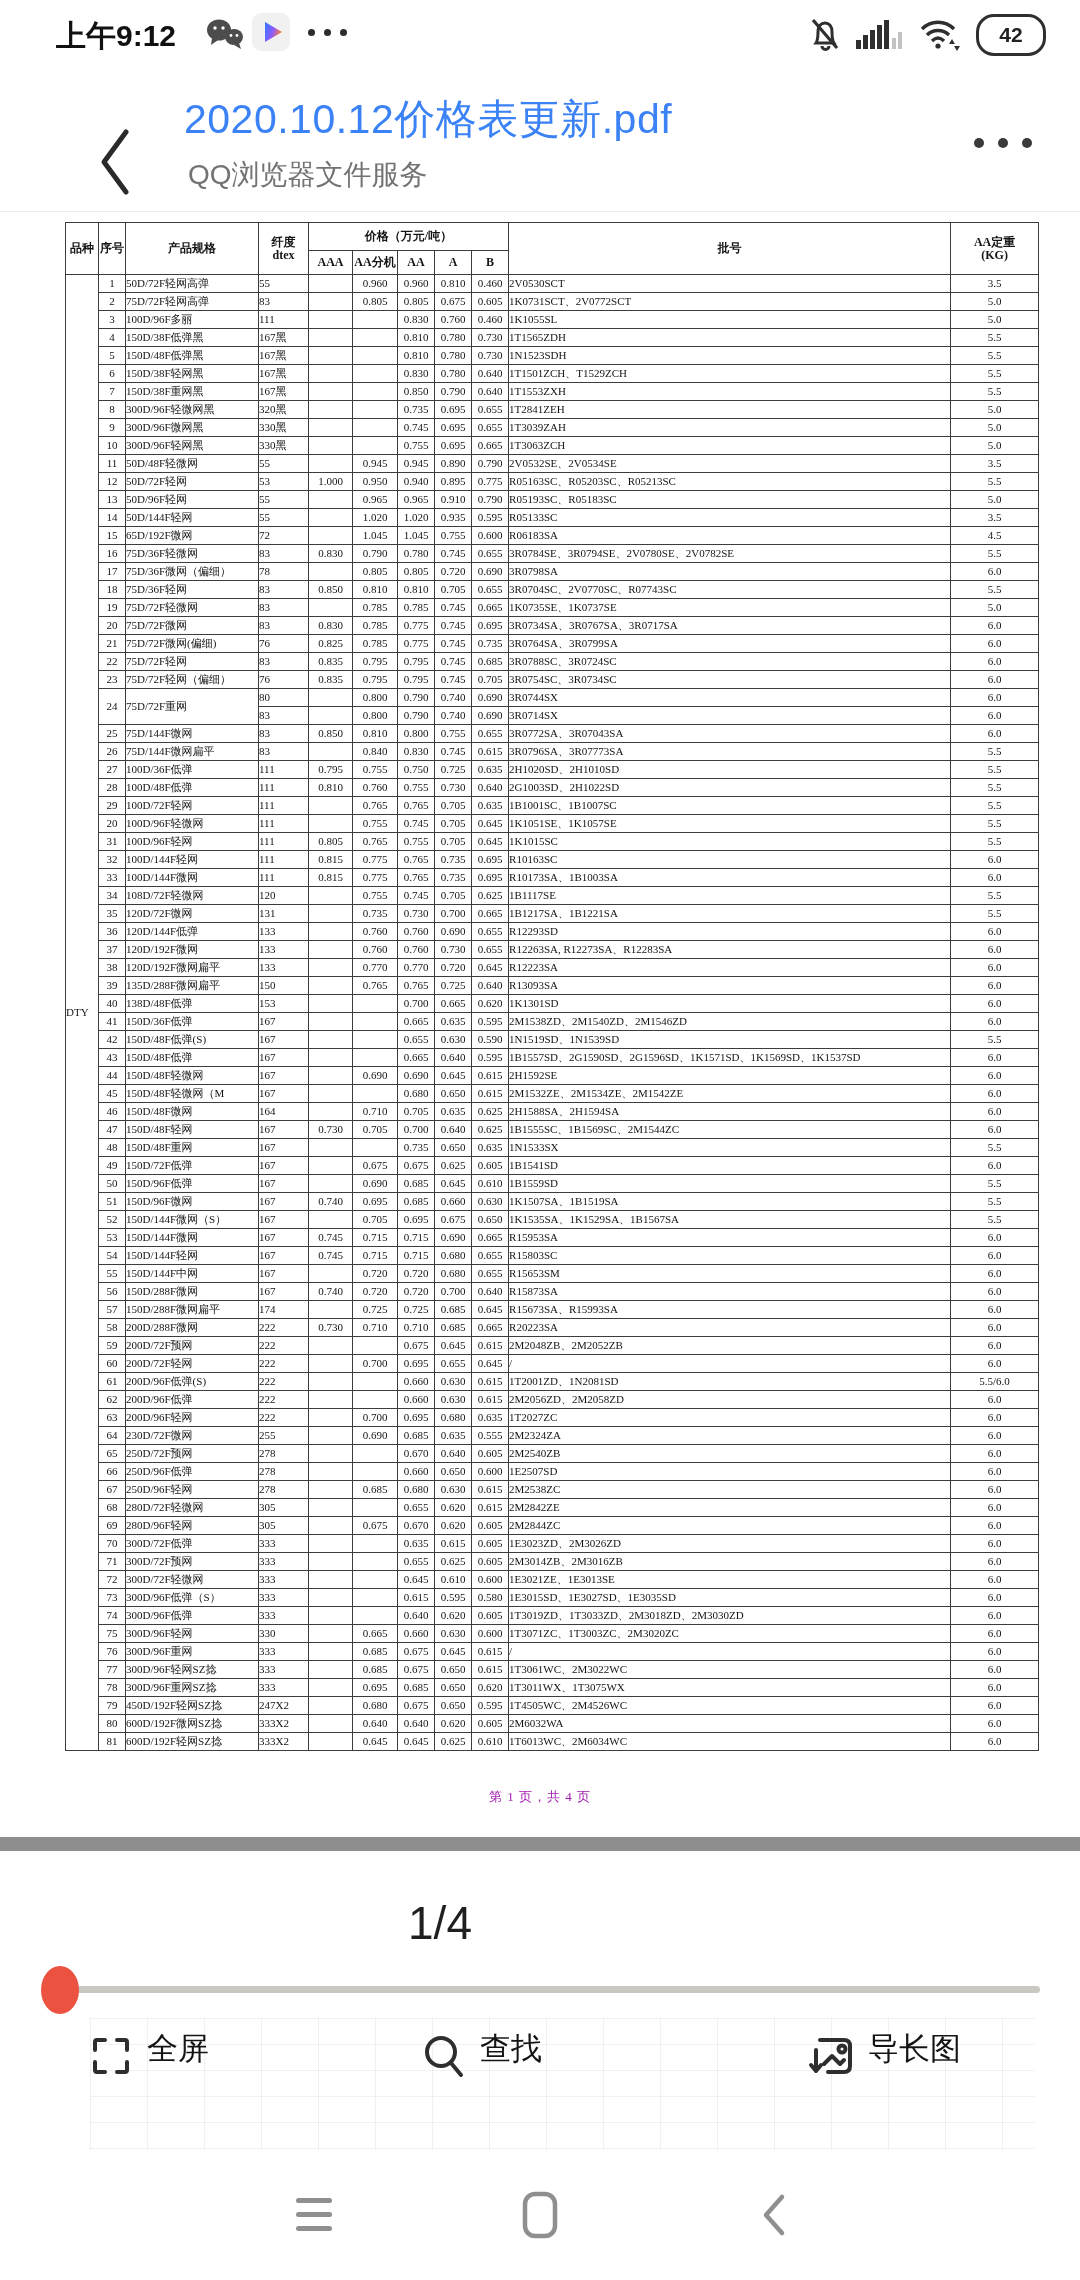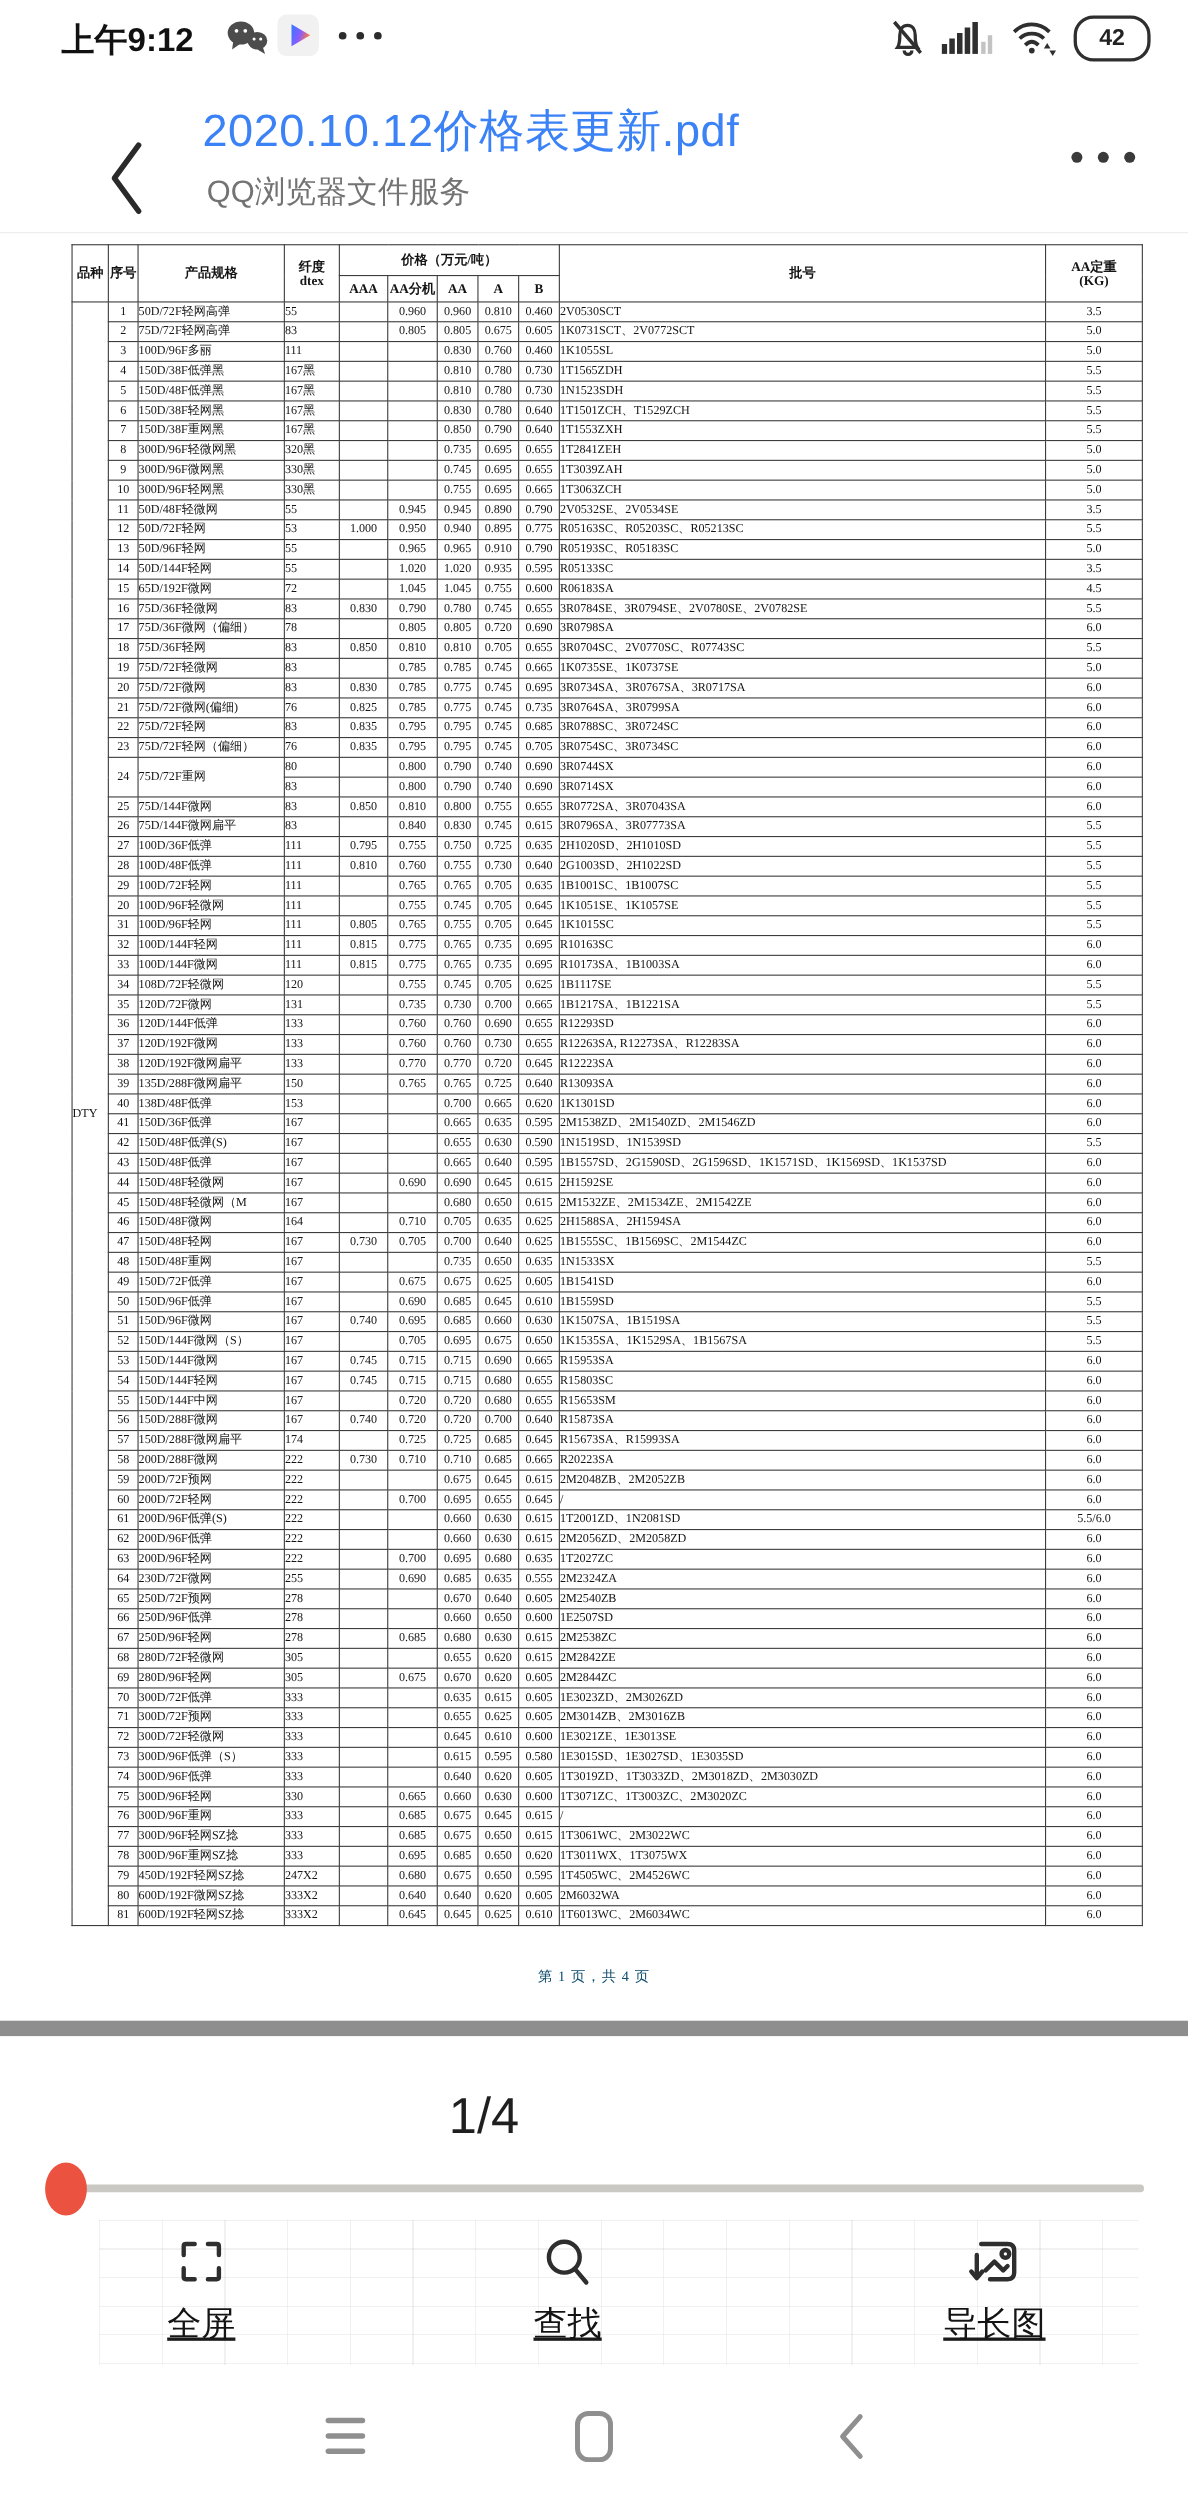--- a/index.html
+++ b/index.html
@@ -34,35 +34,35 @@
   table.doc td{height:17px;line-height:17px;font-size:11px;}
   td.c-kind{text-align:left;font-size:12px;}
   td.c-no{text-align:center;}
   td.c-spec,td.c-dtex,td.c-batch{text-align:left;padding-left:3px;}
   td.c-batch{padding-left:5px;}
   td.c-num,td.c-wt{text-align:center;}
   .col-kind{width:33px;}.col-no{width:27px;}.col-spec{width:133px;}.col-dtex{width:50px;}
   .col-aaa{width:44px;}.col-aafj{width:45px;}.col-aa{width:37px;}.col-a{width:37px;}.col-b{width:37px;}
   .col-batch{width:442px;}.col-wt{width:88px;}
 
-  .page-footer{left:0;top:1788px;width:1080px;text-align:center;font-size:13px;color:#0c4a6e;
+  .page-footer{left:0;top:1788px;width:1080px;text-align:center;font-size:13px;color:#a21caf;
                font-family:"Liberation Serif","DejaVu Serif",serif;letter-spacing:1px;}
   .page-divider{left:0;top:1837px;width:1080px;height:14px;background:#8e8e8e;}
 
   
   .pager{left:0;top:1896px;width:880px;text-align:center;font-size:46px;color:#1f1f1f;}
   .slider-track{left:55px;top:1986px;width:985px;height:7px;border-radius:4px;background:#cac8c2;}
   .slider-thumb{left:41px;top:1966px;width:38px;height:48px;border-radius:50%;background:#ec5240;}
 
   
   .ghost{left:90px;top:2018px;width:945px;height:132px;opacity:.5;
          background:
            repeating-linear-gradient(to right, rgba(130,130,130,.22) 0 1px, transparent 1px 57px),
            repeating-linear-gradient(to bottom, rgba(130,130,130,.22) 0 1px, transparent 1px 26px);}
-  .tb-item{top:2028px;width:200px;display:flex;flex-direction:column;align-items:center;gap:8px;text-decoration:underline;}
+  .tb-item{top:2028px;width:200px;display:flex;flex-direction:row;align-items:flex-start;gap:8px;}
   .tb-item .lbl{font-size:31px;color:#141414;}
   .tb-0{left:83px;} .tb-1{left:416px;} .tb-2{left:804px;}
 
   
   .nav-item{top:2192px;}
   svg{display:block;}
 </style>
 </head>
 <body>
 

